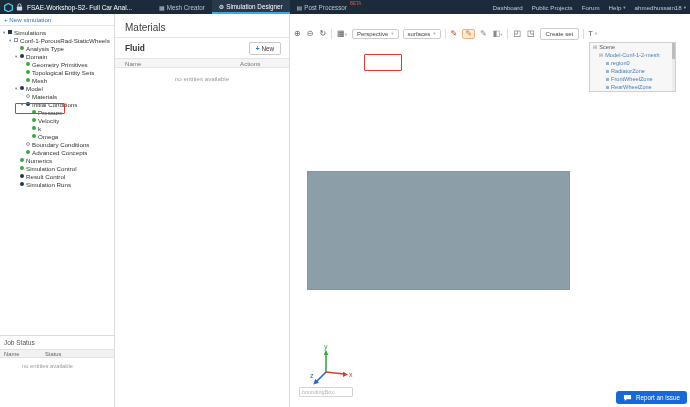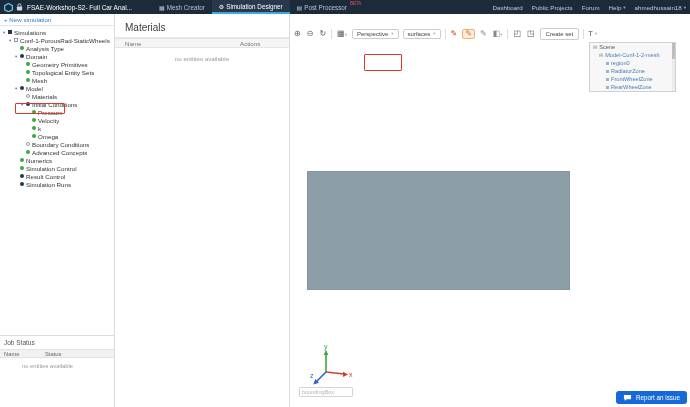--- a/index.html
+++ b/index.html
@@ -252,20 +252,27 @@
       <span class="c1">Name</span>
       <span class="c2">Status</span>
     </div>
     <div class="js-empty">no entities available</div>
   </div>
 
   <div class="main-panel">
     <div class="main-header">
       <span class="main-title">Materials</span>
     </div>
+    <div class="fluid-row">
+      <span class="fluid-title">Fluid</span>
+      <button class="new-btn">
+        <span class="plus">+</span>
+        <span>New</span>
+      </button>
+    </div>
     <div class="mat-head">
       <span class="mc1">Name</span>
       <span class="mc2">Actions</span>
     </div>
     <div class="mat-empty">no entities available</div>
   </div>
 
   <div class="viewport"></div>
 
   <div class="vp-toolbar">

